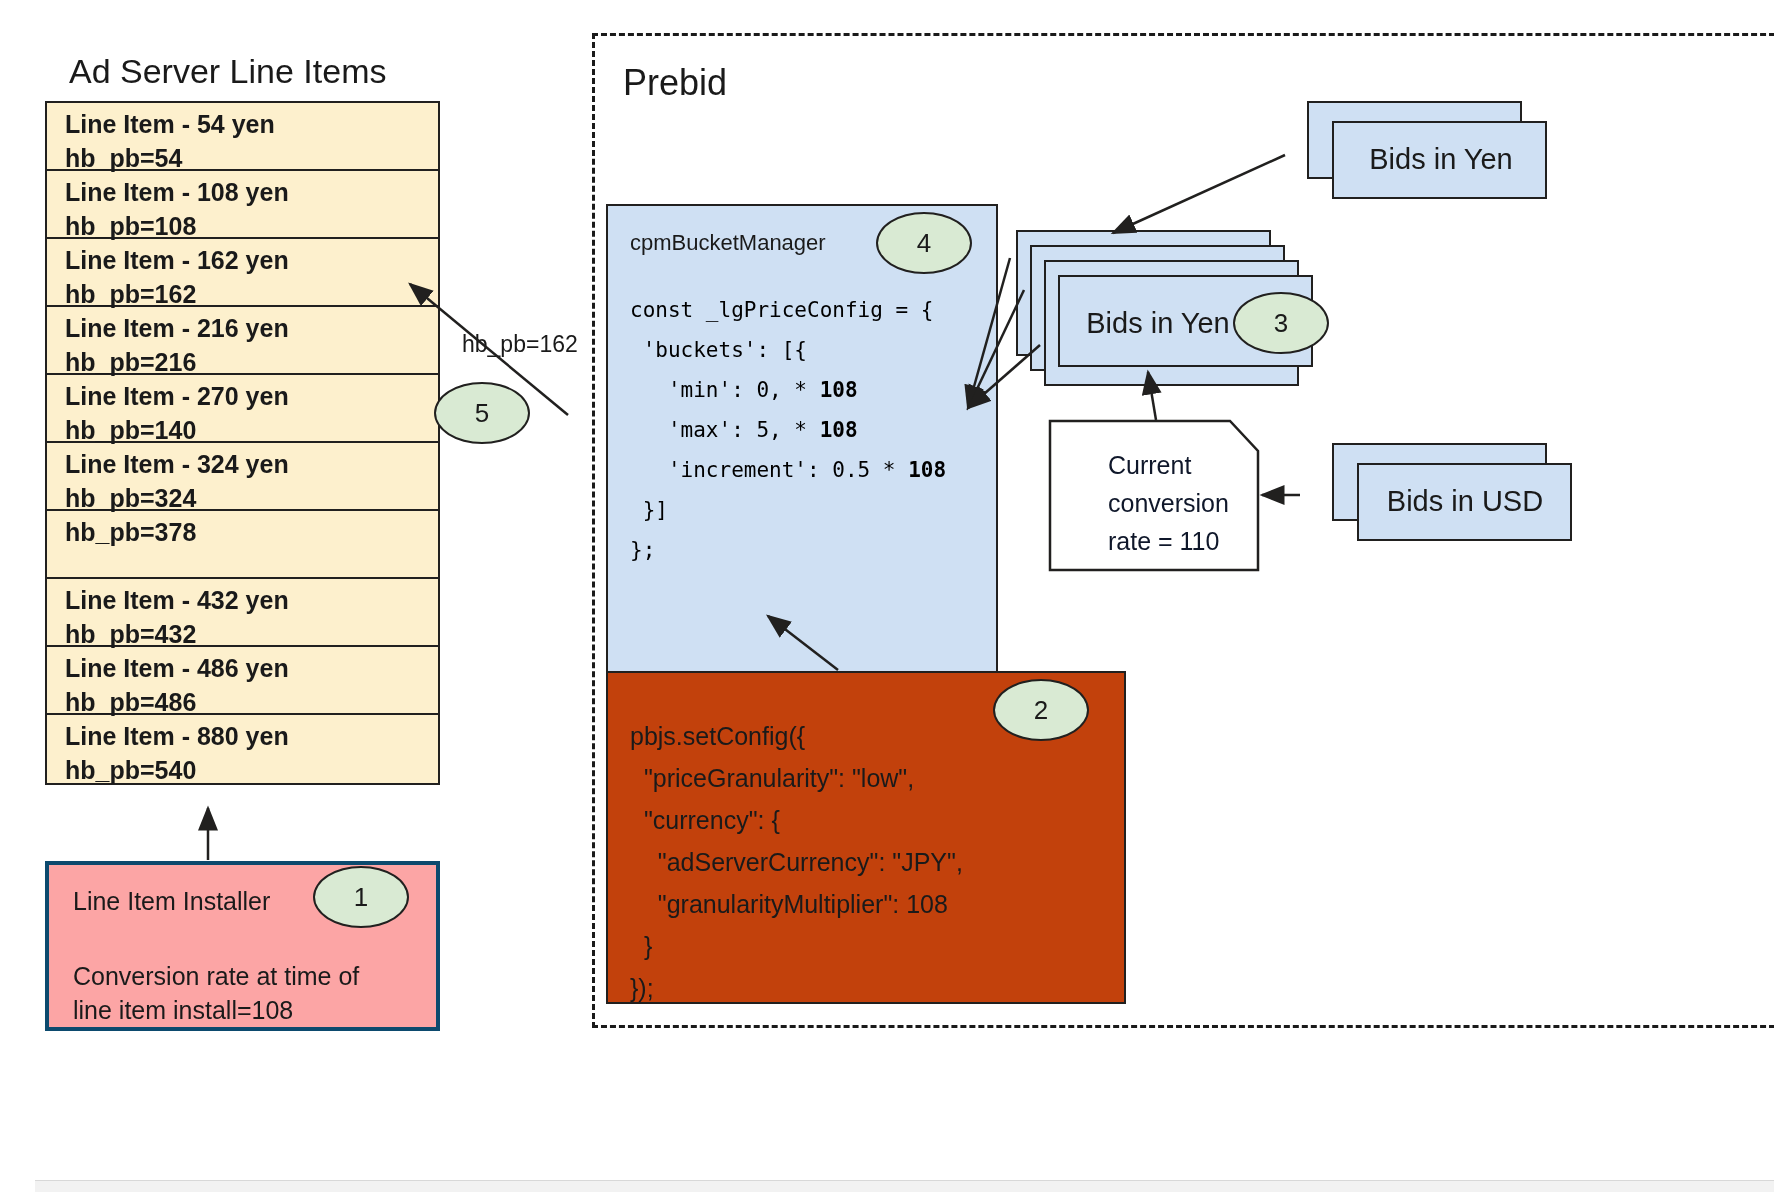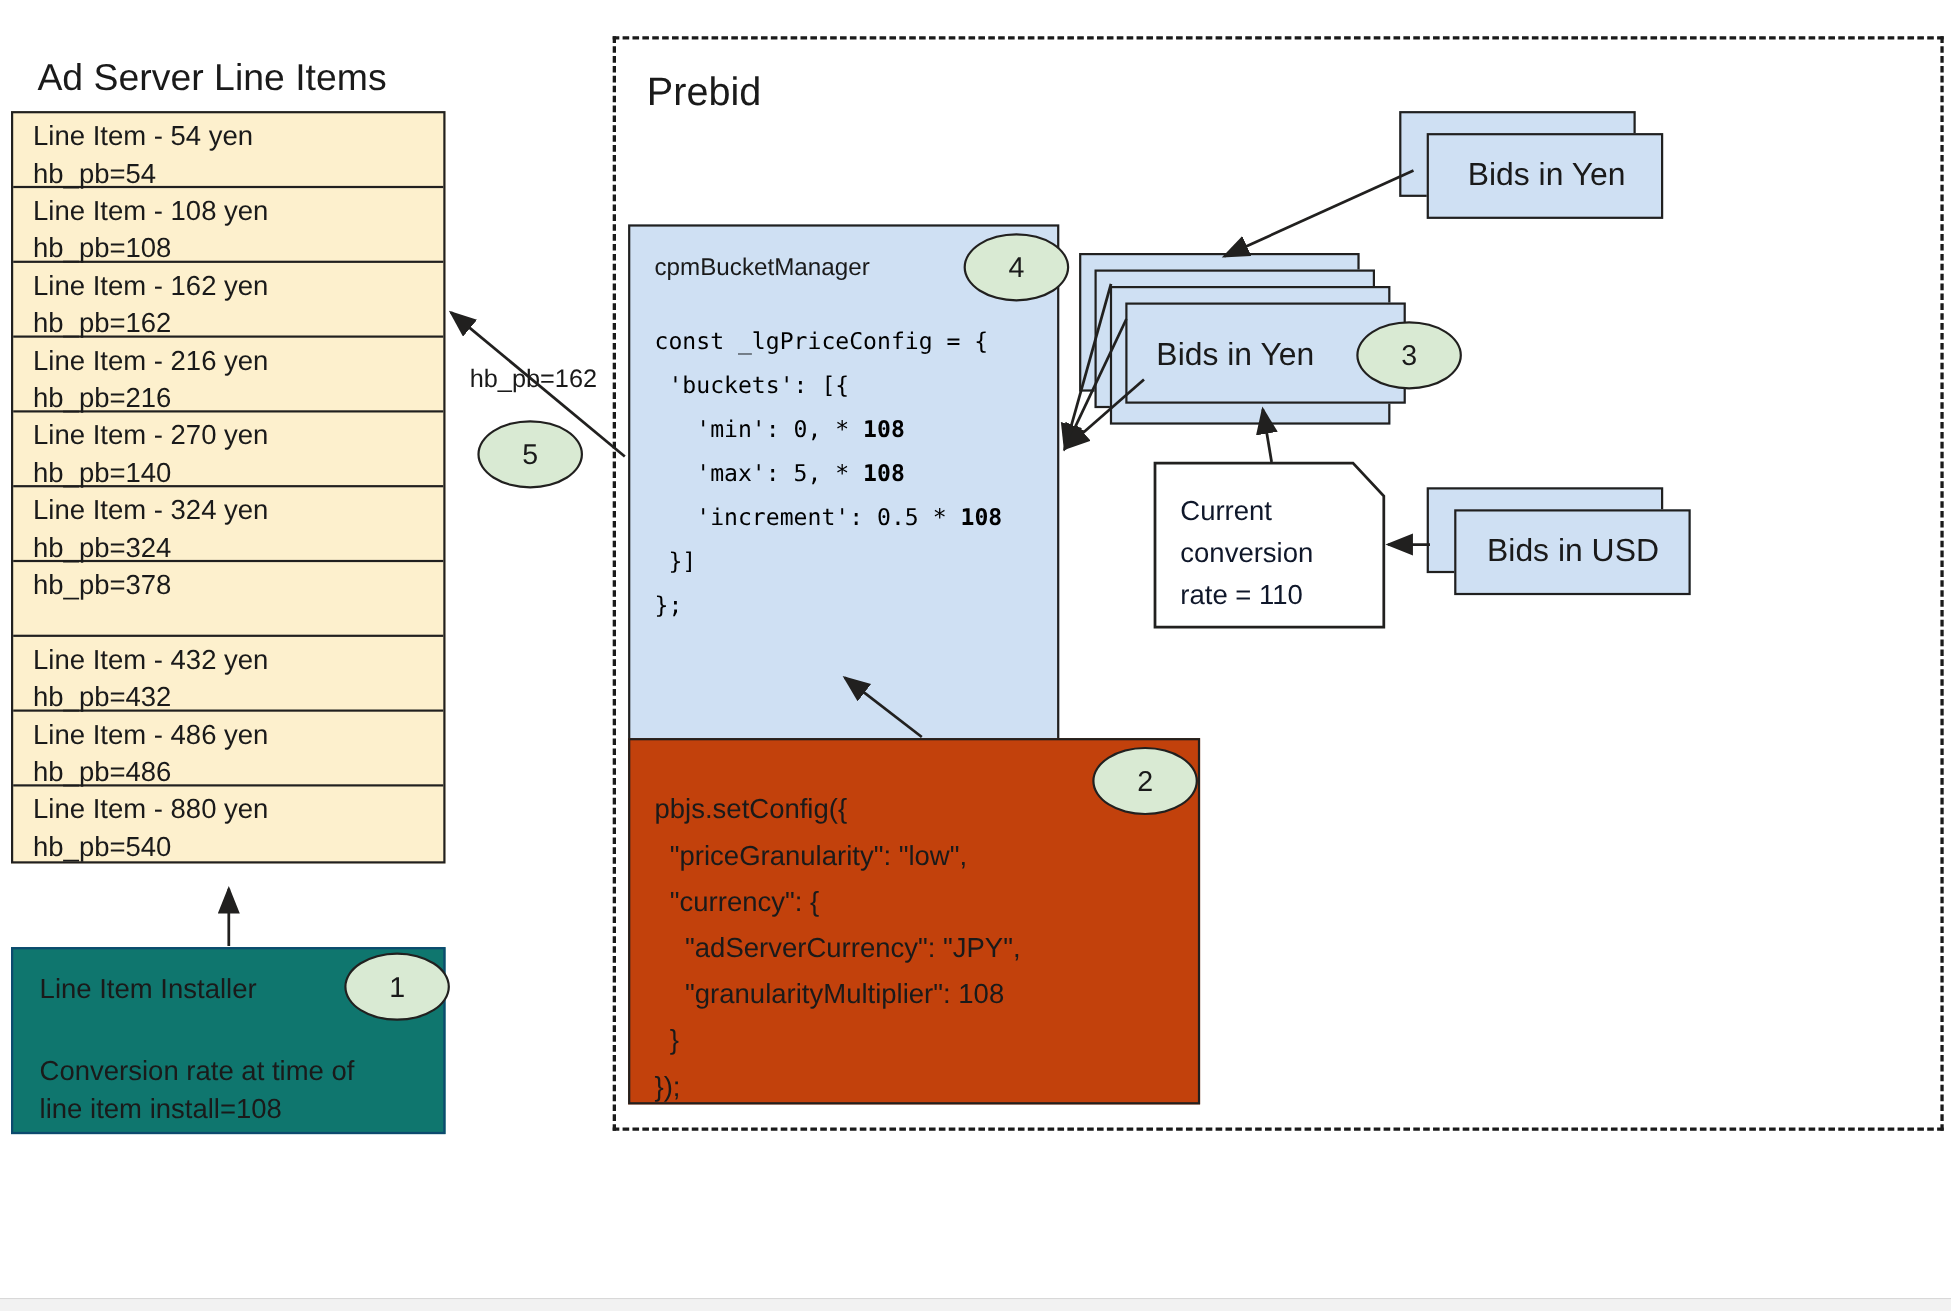--- a/index.html
+++ b/index.html
@@ -11,21 +11,21 @@
     font-family: "Liberation Sans", sans-serif;
     color: #1a1a1a;
   }
   #canvas {
     position: relative;
     width: 1774px;
     height: 1192px;
     background: #ffffff;
     overflow: hidden;
   }
-  .abs { position: absolute; box-sizing: border-box; }
+  .abs { position: absolute; box-sizing: border-box; margin-left: 35px; }
 
   
   #adserver-title {
     left: 34px; top: 52px;
     font-size: 34px;
     color: #1a1a1a;
     white-space: nowrap;
   }
   #line-items-table {
     left: 10px; top: 101px;
@@ -38,29 +38,30 @@
     padding: 4px 0 6px 18px;
     height: 68px;
     box-sizing: border-box;
   }
   .line-item-row:last-child { border-bottom: none; }
   .li-line {
     font-size: 25px;
     line-height: 34px;
     color: #1a1a1a;
     white-space: nowrap;
+    font-weight: bold;
   }
 
   
   #installer-box {
     left: 10px; top: 861px;
     width: 395px;
     height: 170px;
-    background: #0f766e;
-    border: 2px solid #0c4a6e;
+    background: #fca5a5;
+    border: 4px solid #0c4a6e;
   }
   #installer-title {
     position: absolute;
     left: 24px; top: 22px;
     font-size: 25px;
   }
   #installer-note {
     position: absolute;
     left: 24px; top: 94px;
     font-size: 25px;

